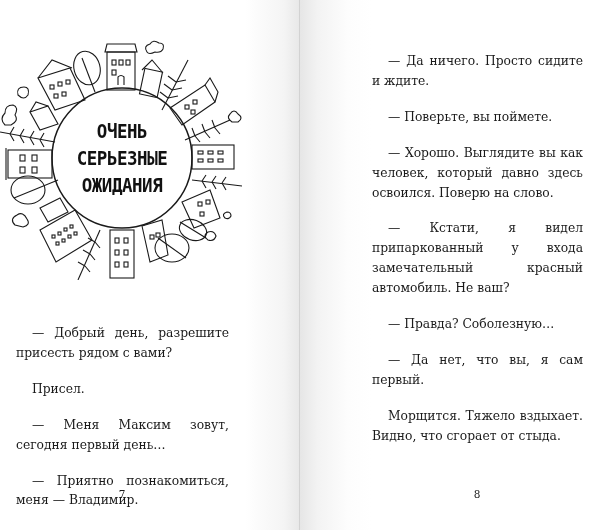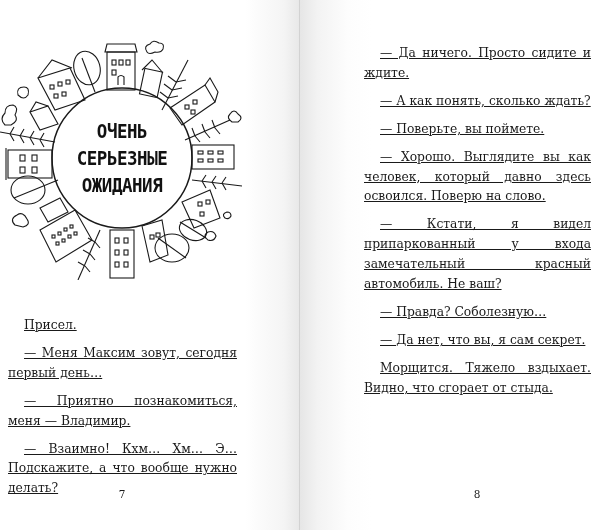--- a/index.html
+++ b/index.html
@@ -9,21 +9,21 @@
   .page { position:absolute; top:0; height:530px; background:#fff; overflow:hidden; }
   .page-left { left:0; width:299px;
     background:linear-gradient(to right,#ffffff 0%,#ffffff 82%,#f4f4f4 95%,#e8e8e8 100%); }
   .page-right { left:300px; width:300px;
     background:linear-gradient(to right,#e6e6e6 0%,#f3f3f3 6%,#fdfdfd 16%,#ffffff 24%,#ffffff 100%); }
   .gutter { position:absolute; left:299px; top:0; width:1px; height:530px; background:#d2d2d2; }
 
   .text-block { position:absolute; font-size:12.3px; line-height:19.9px; text-align:justify; }
   .page-left .text-block { left:0; top:308px; width:245px; }
   .page-right .text-block { left:56px; top:36px; width:243px; }
-  .p { margin:8px; text-indent:16px;text-decoration:underline; }
+  .p { margin:16px; text-indent:16px; }
   .pagenum { position:absolute; top:488px; font-size:10.5px; width:20px; text-align:center; }
   .page-left .pagenum { left:112px; }
   .page-right .pagenum { left:167px; }
 
   .illustration { position:absolute; left:0; top:30px; width:250px; height:250px; }
   .chapter-title { position:absolute; left:52px; top:118px; width:140px; text-align:center;
     font-family:"DejaVu Sans Mono","Liberation Mono",monospace; font-weight:bold;
     font-size:19px; line-height:27px; letter-spacing:-0.5px; color:#111; transform:scaleX(0.92); }
   .chapter-title span { display:block; }
 </style>
@@ -146,38 +146,38 @@
         <path d="M225 188 q-4 -4 2 -6 q4 0 4 4 q-2 4 -6 2 Z"></path>
       </g>
     </svg>
     <div class="chapter-title">
       <span>ОЧЕНЬ</span>
       <span>СЕРЬЕЗНЫЕ</span>
       <span>ОЖИДАНИЯ</span>
     </div>
 
     <div class="text-block">
+      <p class="p">— Добрый день, разрешите присесть рядом с вами?</p>
       <p class="p">Присел.</p>
       <p class="p">— Меня Максим зовут, сегодня первый день…</p>
       <p class="p">— Приятно познакомиться, меня — Владимир.</p>
       <p class="p">— Взаимно! Кхм… Хм… Э… Подскажите, а что вообще нужно делать?</p>
     </div>
     <div class="pagenum">7</div>
   </div>
 
   <div class="gutter"></div>
 
   <div class="page page-right">
     <div class="text-block">
       <p class="p">— Да ничего. Просто сидите и ждите.</p>
-      <p class="p">— А как понять, сколько ждать?</p>
       <p class="p">— Поверьте, вы поймете.</p>
       <p class="p">— Хорошо. Выглядите вы как человек, который давно здесь освоился. Поверю на слово.</p>
       <p class="p">— Кстати, я видел припаркованный у входа замечательный красный автомобиль. Не ваш?</p>
       <p class="p">— Правда? Соболезную…</p>
-      <p class="p">— Да нет, что вы, я сам секрет.</p>
+      <p class="p">— Да нет, что вы, я сам первый.</p>
       <p class="p">Морщится. Тяжело вздыхает. Видно, что сгорает от стыда.</p>
 
     </div>
     <div class="pagenum">8</div>
   </div>
 
 </div>
 
 </body></html>

